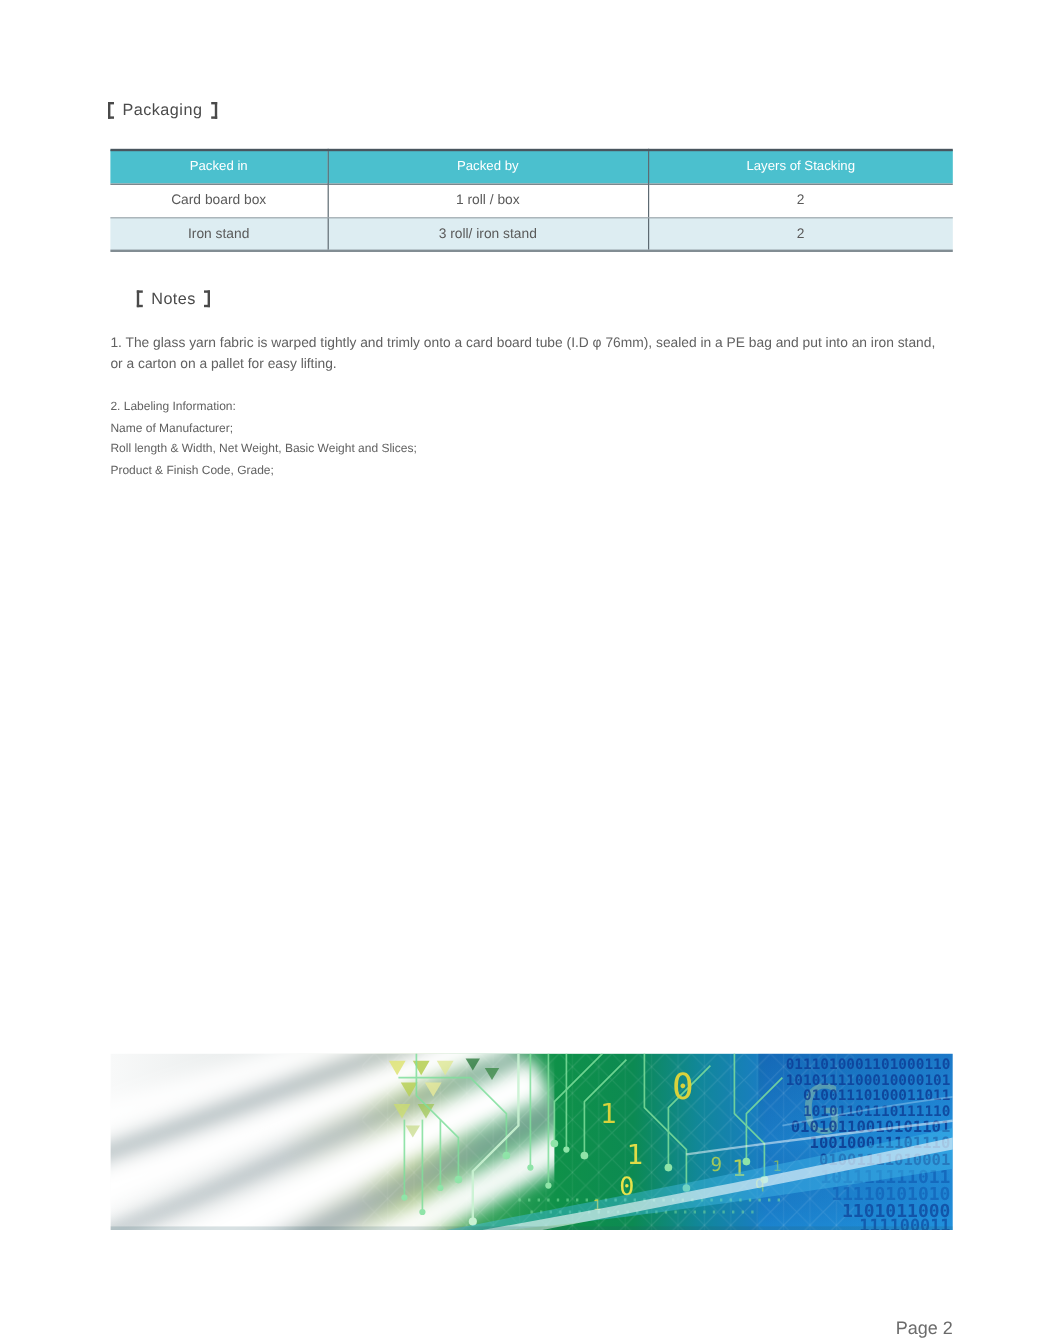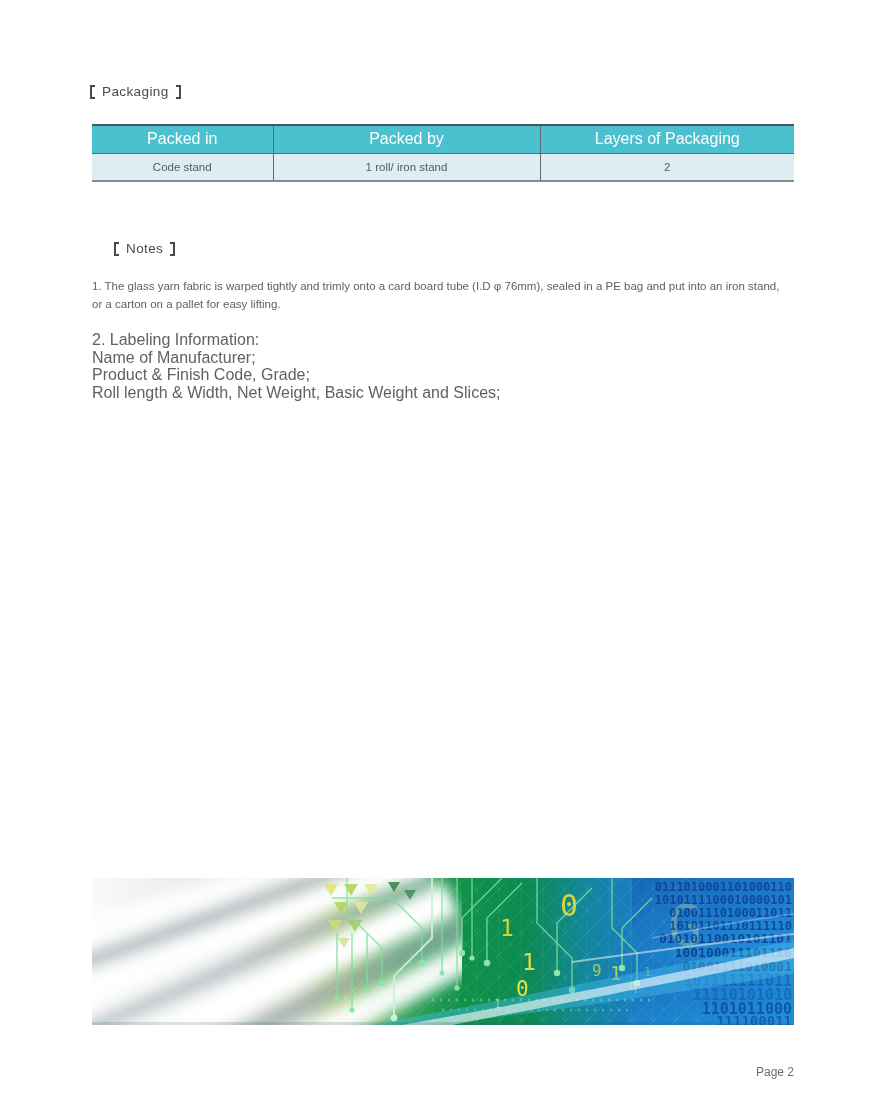--- a/index.html
+++ b/index.html
@@ -13,34 +13,34 @@
   
   .section-heading { display:flex; align-items:center; font-size:13.5px; color:#4a4a4a; letter-spacing:.4px; }
   .bracket { display:inline-block; width:5px; height:14px; border:2.5px solid #4a4a4a; }
   .bracket.open  { border-right:none; margin-right:7px; }
   .bracket.close { border-left:none;  margin-left:7px; }
 
   
   table.pack { border-collapse:collapse; table-layout:fixed; width:702px;
     border-top:2px solid #49565e; border-bottom:2px solid #828d93; }
   table.pack th {
-    background:#4bc0ce; color:#ffffff; font-weight:normal; font-size:16px;
+    background:#4bc0ce; color:#ffffff; font-weight:normal; font-size:11px;
     height:28px; text-align:center; border-bottom:1px solid #5d6a72;
   }
   table.pack td {
     font-size:11.5px; color:#5a5a5a; text-align:center; height:28px; background:#ffffff;
   }
   table.pack tbody tr.row-0 td { border-bottom:1px solid #9fa8ad; }
   table.pack tbody tr.row-1 td { background:#ddedf2; }
   table.pack th:not(:last-child), table.pack td:not(:last-child) { border-right:1px solid #5d6a72; }
 
   .body-text { font-size:11.5px; color:#616161; line-height:18px; }
-  .labeling-line { font-size:16px; color:#616161; line-height:17.5px; }
-
-  .footer-page { font-size:12px; color:#6b6b6b; text-align:right; width:702px; }
+  .labeling-line { font-size:10px; color:#616161; line-height:17.5px; }
+
+  .footer-page { font-size:15px; color:#6b6b6b; text-align:right; width:702px;margin-top:34px; }
 
   .banner { width:702px; height:147px; display:block; }
 </style>
 </head>
 <body>
 
 <div class="page">
 
   <div class="abs section-heading" style="left:90px; top:84px;">
     <span class="bracket open"></span>
@@ -51,48 +51,53 @@
   <table class="pack abs" style="left:92px; top:124px;">
     <colgroup>
         <col style="width:181px">
         <col style="width:267px">
         <col style="width:254px">
       </colgroup>
     <thead>
       <tr>
         <th>Packed in</th>
         <th>Packed by</th>
-        <th>Layers of Packaging</th>
+        <th>Layers of Stacking</th>
       </tr>
     </thead>
     <tbody>
+      <tr class="row-0">
+        <td>Card board box</td>
+        <td>1 roll / box</td>
+        <td>2</td>
+      </tr>
       <tr class="row-1">
-        <td>Code stand</td>
-        <td>1 roll/ iron stand</td>
+        <td>Iron stand</td>
+        <td>3 roll/ iron stand</td>
         <td>2</td>
       </tr>
     </tbody>
   </table>
 
   <div class="abs section-heading" style="left:90px; top:241px;padding-left:24px;">
     <span class="bracket open"></span>
     <span>Notes</span>
     <span class="bracket close"></span>
   </div>
 
   <div class="abs body-text" style="left:92px; top:277px; width:712px;">
     <div>1. The glass yarn fabric is warped tightly and trimly onto a card board tube (I.D φ 76mm), sealed in a PE bag and put into an iron stand,</div>
     <div>or a carton on a pallet for easy lifting.</div>
   </div>
 
   <div class="abs" style="left:92px; top:331px; width:712px;">
     <div class="labeling-line">2. Labeling Information:</div>
     <div class="labeling-line">Name of Manufacturer;</div>
+    <div class="labeling-line">Roll length &amp; Width, Net Weight, Basic Weight and Slices;</div>
     <div class="labeling-line">Product &amp; Finish Code, Grade;</div>
-    <div class="labeling-line">Roll length &amp; Width, Net Weight, Basic Weight and Slices;</div>
   </div>
 
   <div class="abs" style="left:92px; top:878px;">
     <svg class="banner" viewBox="0 0 702 147" xmlns="http://www.w3.org/2000/svg">
       <defs>
         <linearGradient id="bg" x1="0" y1="0" x2="1" y2="0">
           <stop offset="0" stop-color="#f8f9f9"></stop>
           <stop offset="0.20" stop-color="#e4e8e8"></stop>
           <stop offset="0.29" stop-color="#ccd5c4"></stop>
           <stop offset="0.36" stop-color="#9cc06f"></stop>

